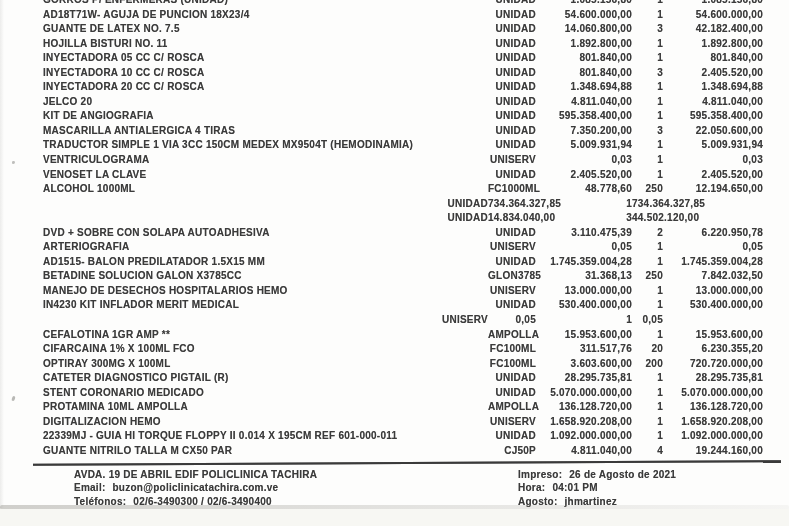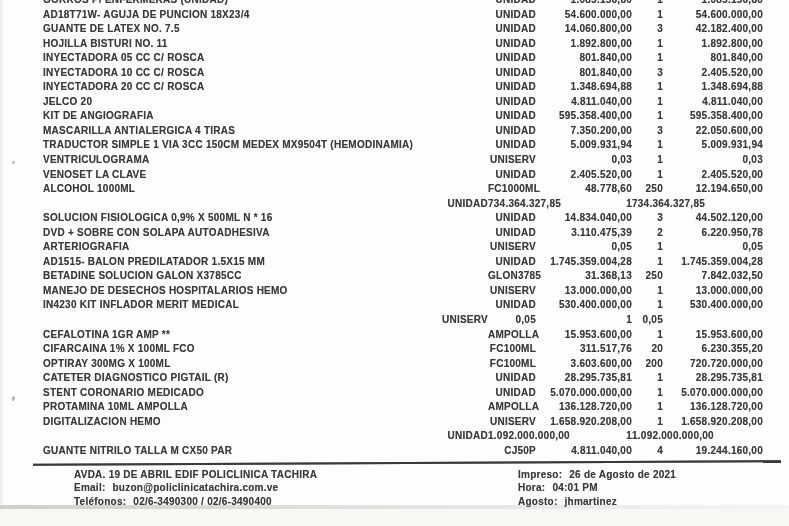--- a/index.html
+++ b/index.html
@@ -189,21 +189,20 @@
     </div>
 
     <div class="row">
       <div class="ink c-unit">UNIDAD</div>
       <div class="ink c-price">734.364.327,85</div>
       <div class="ink c-qty">1</div>
       <div class="ink c-total">734.364.327,85</div>
     </div>
 
     <div class="row">
-      <div class="ink c-desc">SOLUCION FISIOLOGICA 0,9%   X 500ML N * 16</div>
       <div class="ink c-unit">UNIDAD</div>
       <div class="ink c-price">14.834.040,00</div>
       <div class="ink c-qty">3</div>
       <div class="ink c-total">44.502.120,00</div>
     </div>
 
     <div class="row">
       <div class="ink c-desc">DVD + SOBRE CON SOLAPA AUTOADHESIVA</div>
       <div class="ink c-unit">UNIDAD</div>
       <div class="ink c-price">3.110.475,39</div>
@@ -308,20 +307,21 @@
 
     <div class="row">
       <div class="ink c-desc">DIGITALIZACION HEMO</div>
       <div class="ink c-unit">UNISERV</div>
       <div class="ink c-price">1.658.920.208,00</div>
       <div class="ink c-qty">1</div>
       <div class="ink c-total">1.658.920.208,00</div>
     </div>
 
     <div class="row">
+      <div class="ink c-desc">22339MJ - GUIA HI TORQUE FLOPPY II 0.014 X 195CM REF 601-000-011</div>
       <div class="ink c-unit">UNIDAD</div>
       <div class="ink c-price">1.092.000.000,00</div>
       <div class="ink c-qty">1</div>
       <div class="ink c-total">1.092.000.000,00</div>
     </div>
 
     <div class="row">
       <div class="ink c-desc">GUANTE NITRILO TALLA M CX50 PAR</div>
       <div class="ink c-unit">CJ50P</div>
       <div class="ink c-price">4.811.040,00</div>

